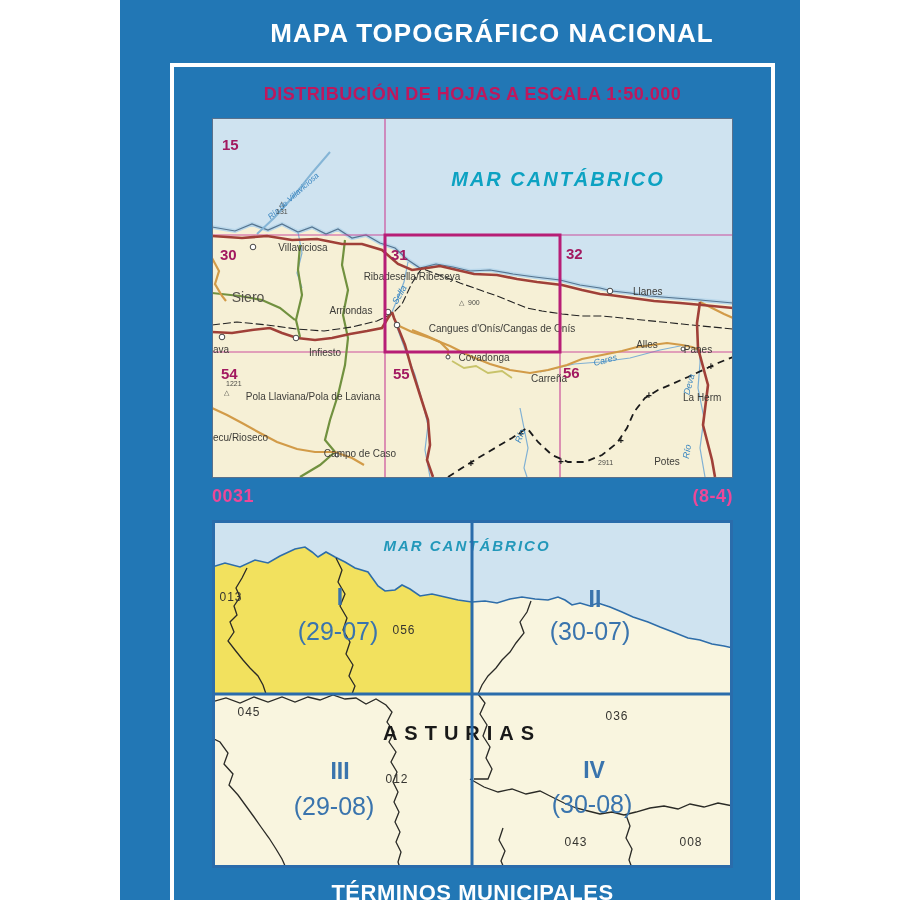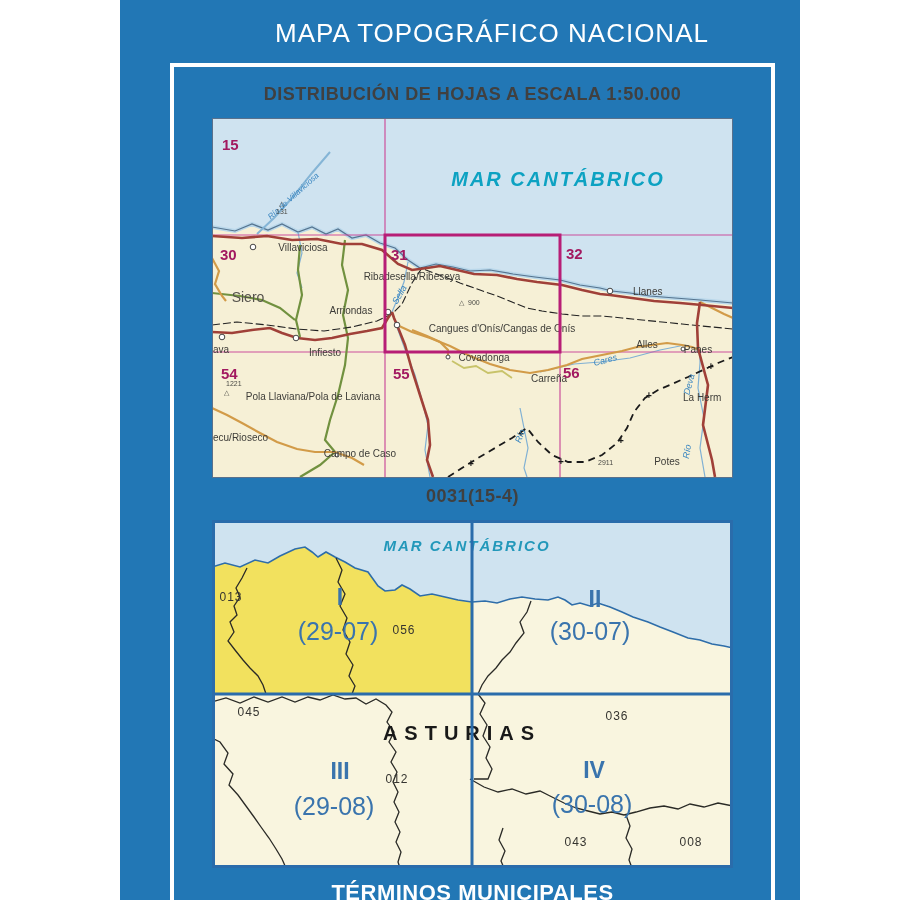--- a/index.html
+++ b/index.html
@@ -1,27 +1,27 @@
 <!DOCTYPE html>
 <html><head>
 <meta charset="utf-8">
 <style>
   html,body{margin:0;padding:0;background:#ffffff;}
   .stage{position:relative;width:900px;height:900px;overflow:hidden;background:#ffffff;
          font-family:"Liberation Sans",sans-serif;}
   .panel{position:absolute;left:120px;top:0;width:680px;height:900px;background:#2277b5;}
   .page-title{position:absolute;left:120px;top:18px;width:744px;text-align:center;
-ns              color:#ffffff;font-size:26px;font-weight:normal;letter-spacing:1px;}
+ns              color:#ffffff;font-size:26px;font-weight:bold;letter-spacing:1px;}
   .page-title{color:#fff;}
   .white-box{position:absolute;left:170px;top:63px;width:605px;height:850px;
              box-sizing:border-box;border:4px solid #ffffff;}
   .subtitle{position:absolute;left:170px;top:84px;width:605px;text-align:center;
-            color:#404040;font-size:18px;font-weight:bold;letter-spacing:0.5px;}
+            color:#be185d;font-size:18px;font-weight:bold;letter-spacing:0.5px;}
   .caption-row{position:absolute;left:212px;top:486px;width:521px;display:flex;
-               justify-content:center;align-items:center;color:#404040;
+               justify-content:space-between;align-items:center;color:#ec4899;
                font-size:18px;font-weight:bold;letter-spacing:0.5px;}
   .footer-label{position:absolute;left:170px;top:880px;width:605px;text-align:center;
                 color:#ffffff;font-size:22px;font-weight:bold;letter-spacing:0.5px;}
   .map-svg{position:absolute;}
   
   text{font-family:"Liberation Sans",sans-serif;}
   .sea-label1{font-size:20px;font-style:italic;font-weight:bold;fill:#0da2c2;letter-spacing:2px;}
   .sea-label2{font-size:15px;font-style:italic;font-weight:bold;fill:#2398ba;letter-spacing:2px;}
   .sheet-num{font-size:15px;font-weight:bold;fill:#a21960;}
   .town{font-size:10px;fill:#3d3c38;}
@@ -167,21 +167,21 @@
       <text class="sheet-num" x="9" y="261">54</text>
       <text class="sheet-num" x="181" y="261">55</text>
       <text class="sheet-num" x="351" y="260">56</text>
     </g>
 
     <rect x="0.5" y="0.5" width="520" height="359" fill="none" stroke="#5a718c" stroke-width="1"></rect>
   </svg>
 
   <div class="caption-row">
     <span>0031</span>
-    <span>(15-4)</span>
+    <span>(8-4)</span>
   </div>
 
   <svg class="map-svg" style="left:212px;top:520px" width="521" height="348" viewBox="0 0 521 348">
 
     <rect x="0" y="0" width="521" height="348" fill="#cfe3f0"></rect>
 
     <path fill="#f9f5df" stroke="none" d="M0,47 L13,43 28,47 43,40 56,43 68,36 83,29 93,27 100,32 106,37 114,32 123,37 133,42 143,48 156,52 166,66 173,71 183,70 190,65 198,69 208,76 220,74 233,77 246,80 260,82 273,81 285,83 298,79 310,77 323,79 336,80 346,77 353,80 360,85 368,83 378,86 386,83 398,87 410,92 421,97 436,102 448,107 461,112 476,118 488,120 500,124 512,126 521,128 L521,348 L0,348 Z"></path>
 
     <path fill="#f2e15e" stroke="none" d="M0,47 L13,43 28,47 43,40 56,43 68,36 83,29 93,27 100,32 106,37 114,32 123,37 133,42 143,48 156,52 166,66 173,71 183,70 190,65 198,69 208,76 220,74 233,77 246,80 260,82 L260,174 L0,174 Z"></path>
 

